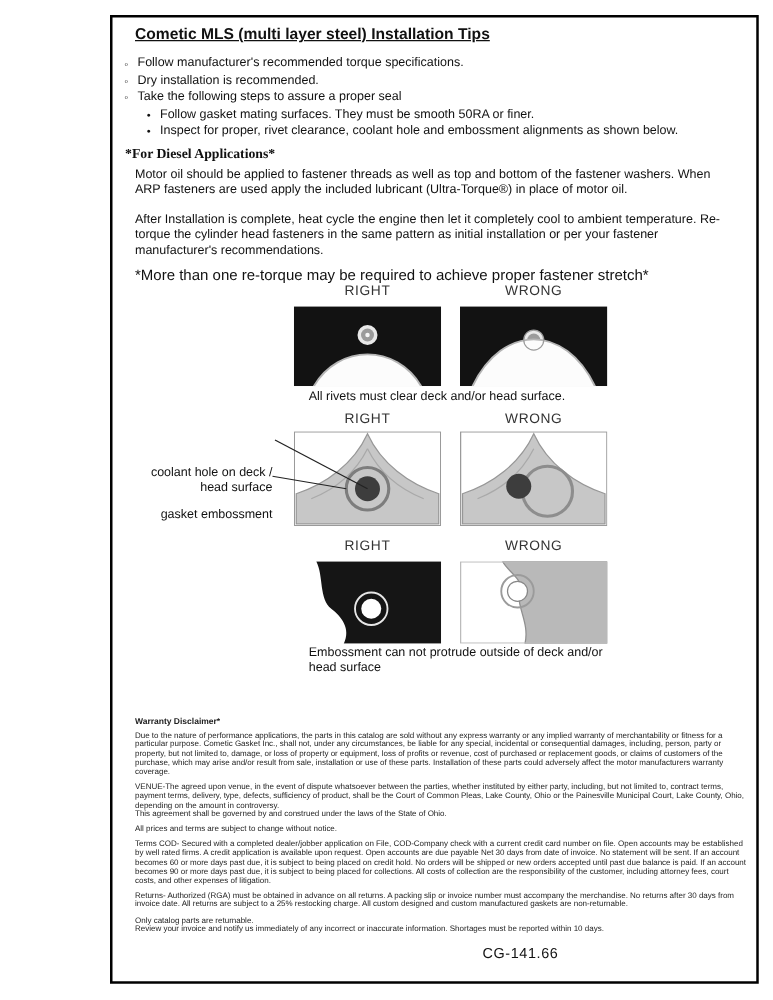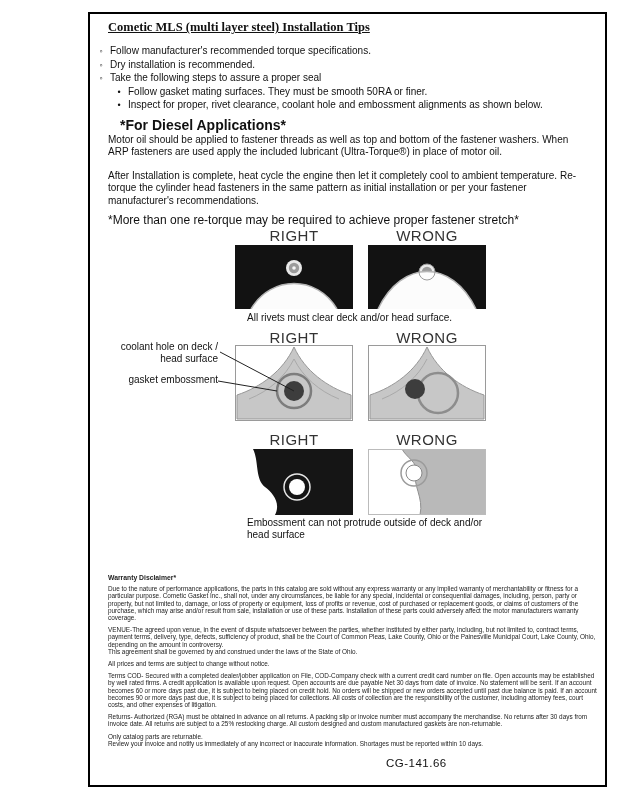--- a/index.html
+++ b/index.html
@@ -1,42 +1,42 @@
 <!DOCTYPE html>
 <html><head>
 <meta charset="utf-8">
 <style>
   html,body{margin:0;padding:0;background:#ffffff;}
   .page{position:relative;width:618px;height:800px;background:#ffffff;overflow:hidden;
         font-family:"Liberation Sans", sans-serif;color:#111;}
   .frame{position:absolute;left:88px;top:12px;width:515px;height:771px;border:2px solid #000;}
   .abs{position:absolute;}
-  .title{left:108px;top:20px;margin:0;font-size:12.5px;font-weight:bold;text-decoration:underline;font-family:Liberation Serif, serif;}
+  .title{left:108px;top:20px;margin:0;font-size:12.5px;font-weight:bold;text-decoration:underline;}
   .bullets{left:97px;top:45px;width:495px;}
   .brow{display:flex;gap:5px;line-height:12.5px;font-size:10px;margin-bottom:1px;}
   .brow.sub{margin-left:18px;}
   .marker{width:8px;flex:0 0 auto;text-align:center;font-size:9px;}
-  .dheading{left:120px;top:117px;font-size:14px;font-weight:bold;}
+  .dheading{left:100px;top:117px;font-size:11px;font-weight:bold;font-family:Liberation Serif, serif;}
   .para{left:108px;width:482px;font-size:10px;line-height:12.3px;}
   .p1{top:134px;}
   .p2{top:170px;}
   .note{left:108px;top:213px;font-size:12px;}
-  .colhdr{width:118px;text-align:center;font-size:15px;color:#333;letter-spacing:0.5px;}
+  .colhdr{width:118px;text-align:center;font-size:11px;color:#333;letter-spacing:0.5px;}
   .c1{left:235px;} .c2{left:368px;}
   .r1{top:227px;} .r2{top:329px;} .r3{top:431px;}
   .panel{width:118px;overflow:hidden;}
   .pr1{top:245px;height:64px;}
   .pr2{top:345px;height:76px;}
   .pr3{top:449px;height:66px;}
   .panel svg{display:block;}
   .caption{font-size:10px;line-height:12px;color:#111;margin-left:11px;}
   .cap1{left:236px;top:312px;}
   .cap2{left:236px;top:425px;}
   .cap3{left:236px;top:517px;width:240px;}
-  .callout{font-size:10px;line-height:11.5px;text-align:right;}
+  .callout{font-size:10px;line-height:11.5px;text-align:right;margin-top:32px;}
   .co1{left:118px;top:341px;width:100px;}
   .co2{left:108px;top:374px;width:110px;}
   .callout-lines{left:88px;top:225px;pointer-events:none;}
   .warranty{left:108px;top:574px;width:489px;font-size:6.4px;line-height:7.2px;color:#222;}
   .wheading{font-weight:bold;margin:0 0 4px 0;font-size:6.8px;}
   .wpar{margin:0 0 5px 0;}
   .wpar.tight{margin-bottom:0;}
   .footer{left:386px;top:757px;font-size:11.5px;letter-spacing:0.5px;color:#111;}
 </style>
 </head>

